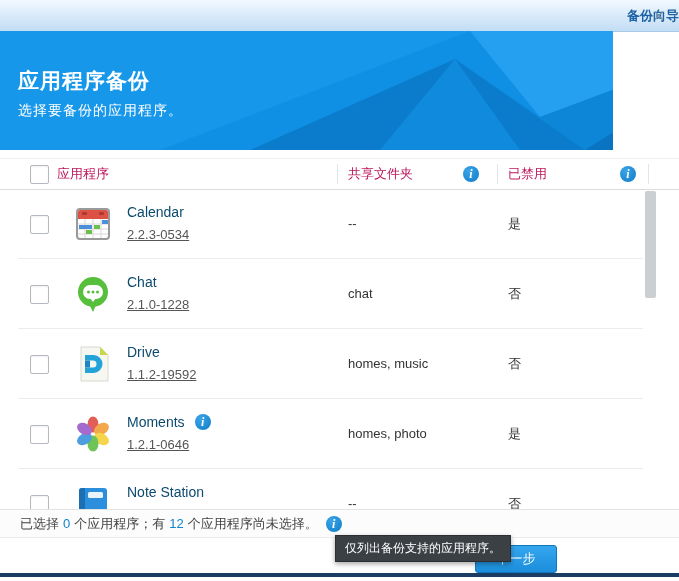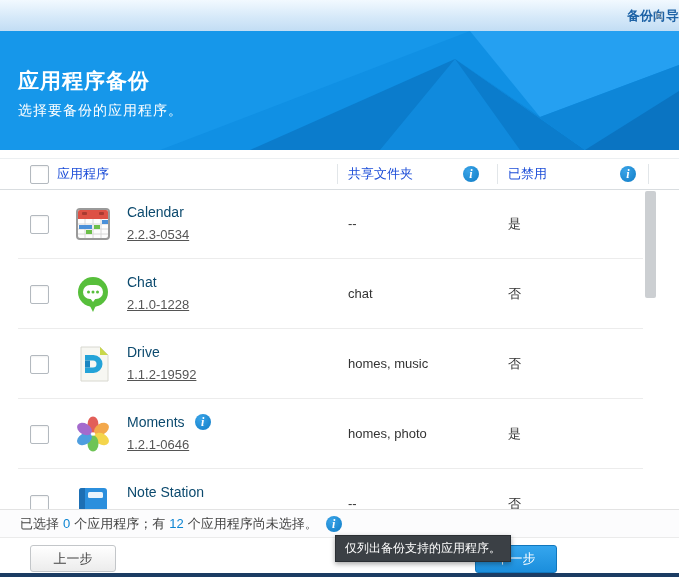--- a/index.html
+++ b/index.html
@@ -8,31 +8,31 @@
 
   
   .titlebar{position:absolute;left:0;top:0;width:679px;height:31px;
     background:linear-gradient(#f2f9ff,#d6e9f9 55%,#c2ddf4);
     border-bottom:1px solid #a9cbe8;}
   .titlebar .title{position:absolute;left:0;right:0;top:0;line-height:31px;text-align:right;
     font-size:13px;font-weight:bold;color:#1e63a6;}
   .close-x{position:absolute;right:14px;top:0;line-height:31px;font-size:15px;color:#7d95ab;cursor:pointer;}
 
   
-  .hero{position:absolute;left:0;top:31px;width:679px;height:119px;background:#0369a1;overflow:hidden;}
+  .hero{position:absolute;left:0;top:31px;width:613px;height:119px;background:#0369a1;overflow:hidden;}
   .hero svg{position:absolute;left:0;top:0;}
   .hero-text{position:absolute;left:18px;top:36px;color:#fff;}
   .hero-title{font-size:21px;font-weight:bold;letter-spacing:1px;}
   .hero-sub{font-size:14px;margin-top:7px;letter-spacing:1px;}
 
   
   .content{position:absolute;left:0;top:150px;width:679px;height:359px;background:#fff;}
   .thead{position:absolute;left:0;top:8px;right:0;height:30px;background:#fff;
     border-top:1px solid #eceff1;border-bottom:1px solid #d9dde0;}
-  .thead .col-label{position:absolute;top:0;line-height:30px;font-size:13px;color:#1d4ed8;}
+  .thead .col-label{position:absolute;top:0;line-height:30px;font-size:13px;color:#be185d;}
   .th-app{left:57px;}
   .th-shared{left:348px;}
   .th-disabled{left:508px;}
   .vdiv{position:absolute;top:5px;height:20px;width:1px;background:#e2e6e9;}
   .vd1{left:337px;} .vd2{left:497px;} .vd3{left:648px;}
 
   .checkbox{position:absolute;left:30px;width:17px;height:17px;background:#fff;
     border:1px solid #b3b9bf;border-radius:2px;box-shadow:inset 0 1px 2px rgba(0,0,0,.06);cursor:pointer;}
   .thead .checkbox{top:6px;}
 
@@ -247,20 +247,19 @@
     <div class="scroll-thumb"></div>
   </div>
 
   <div class="footer-status">
     <div class="txt">
       <span>已选择</span><span class="blue-num">0</span><span>个应用程序；有</span><span class="blue-num">12</span><span>个应用程序尚未选择。</span><span class="info-i">i</span>
     </div>
   </div>
 
   <div class="buttonbar">
-    <button class="btn btn-prev">上一步</button>
     <button class="btn btn-primary">下一步</button>
   </div>
 
   <div class="tooltip">仅列出备份支持的应用程序。</div>
 
   <div class="bottom-line"></div>
 </div>
 
 </body></html>

